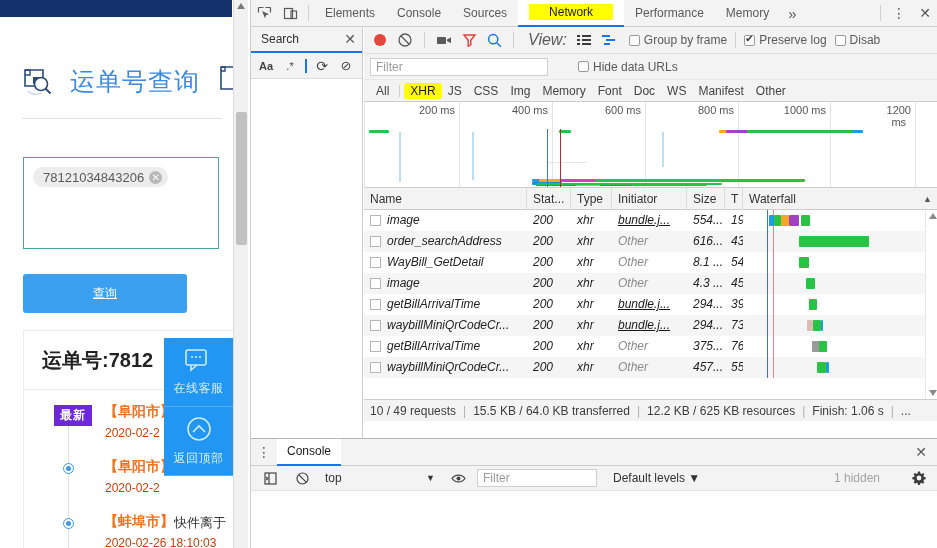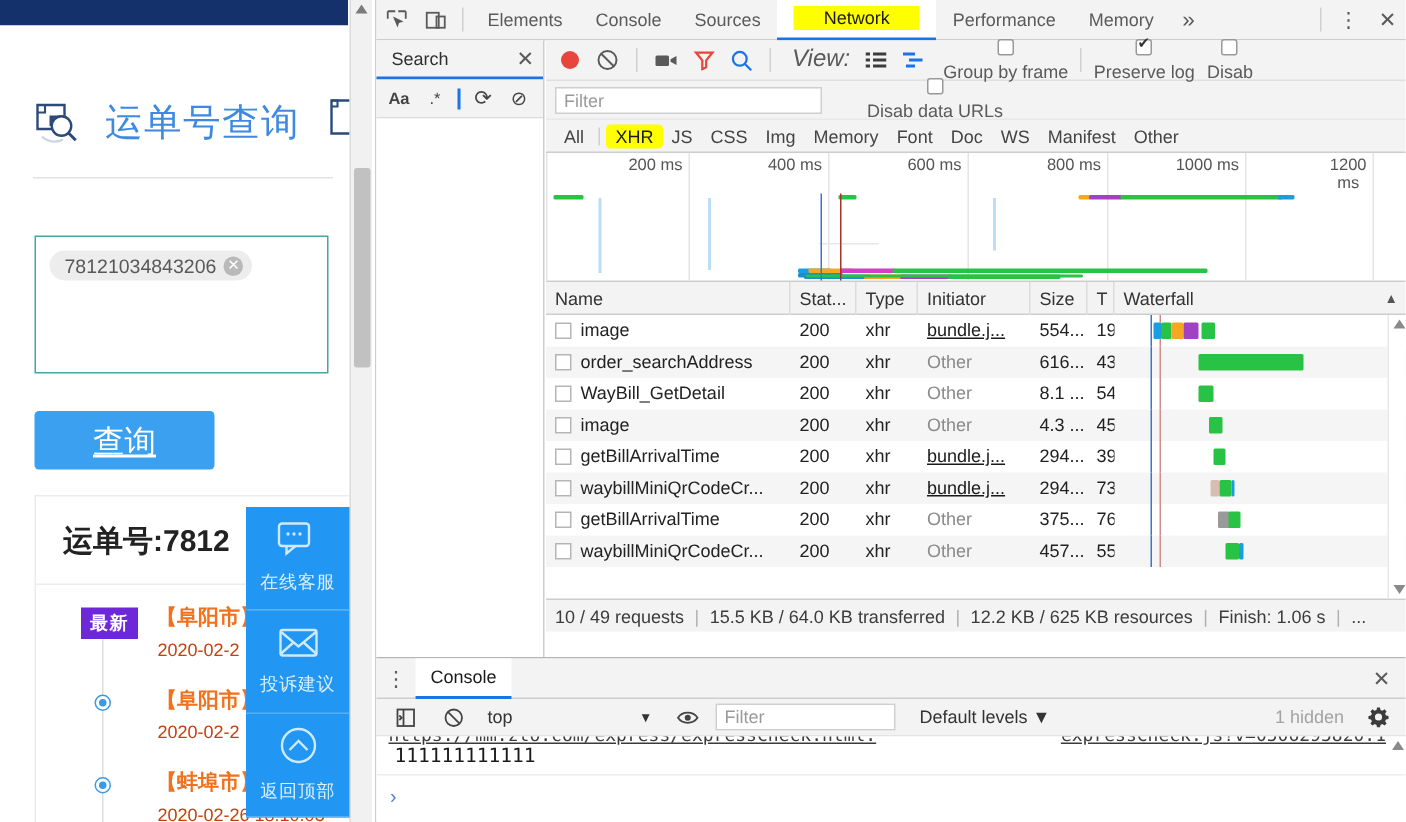--- a/index.html
+++ b/index.html
@@ -60,23 +60,23 @@
     position: absolute; left: 9px; top: 9px; height: 20px;
     background: #ededed; border-radius: 10px;
     display: flex; align-items: center; padding: 0 6px 0 10px; gap: 5px;
   }
   .tag-text { font-size: 13px; color: #595959; white-space: nowrap; }
   .tag-x {
     width: 13px; height: 13px; border-radius: 50%; background: #b9b9b9;
     color: #fff; font-size: 10px; line-height: 13px; text-align: center;
   }
   .query-btn {
-    position: absolute; left: 23px; top: 257px; width: 120px; height: 39px;
+    position: absolute; left: 23px; top: 257px; width: 164px; height: 39px;
     background: #3aa0ef; border-radius: 3px; color: #fff;
-    font-size: 21px; display: flex; align-items: center; justify-content: center;
+    font-size: 12px; display: flex; align-items: center; justify-content: center;
   }
   .query-btn span { text-decoration: underline; }
 
   .result-card {
     position: absolute; left: 23px; top: 313px; width: 210px; height: 235px;
     background: #fff; border-left: 1px solid #ececec; border-top: 1px solid #ececec;
   }
   .result-title {
     position: absolute; left: 18px; top: 16px; font-size: 20px; font-weight: bold; color: #222;
     white-space: nowrap;
@@ -173,21 +173,21 @@
   .net-tools .ic { width: 22px; height: 22px; display: flex; align-items: center; justify-content: center; }
   .net-lbl { font-size: 16px; color: #5a5a5a; margin: 0 3px 0 6px; font-style: italic; }
   .cb {
     width: 11px; height: 11px; border: 1px solid #999; background: #fff; display: inline-block;
     border-radius: 2px; position: relative; flex: none;
   }
   .cb.checked { background: #fff; }
   .cb.checked:after {
     content: "\2714"; position: absolute; left: 0px; top: -3px; font-size: 10px; color: #333;
   }
-  .cbrow { display: flex; align-items: center; gap: 4px; font-size: 12px; color: #5a5a5a; white-space: nowrap; flex-direction: column; }
+  .cbrow { display: flex; align-items: center; gap: 4px; font-size: 12px; color: #5a5a5a; white-space: nowrap; }
 
   .net-filter {
     height: 26px; display: flex; align-items: center; gap: 8px; padding: 0 6px;
     border-bottom: 1px solid #e8e8e8; background: #f3f3f3;
   }
   .filter-inp {
     width: 178px; height: 18px; background: #fff; border: 1px solid #cfcfcf;
     font-size: 12px; color: #9a9a9a; padding: 0 5px; line-height: 17px;
   }
   .net-types {
@@ -209,21 +209,21 @@
   .ov-band { position: absolute; height: 3px; border-radius: 1px; }
 
   .tbl-head {
     height: 22px; display: flex; align-items: center; background: #f3f3f3;
     border-bottom: 1px solid #cdcdcd; font-size: 12px; color: #333;
   }
   .th { padding-left: 6px; border-right: 1px solid #dcdcdc; height: 22px; line-height: 22px; overflow: hidden; white-space: nowrap; }
   .rows { position: relative; height: 189px; overflow: hidden; }
   .row { height: 21px; display: flex; align-items: center; font-size: 12px; color: #222; }
   .row:nth-child(even) { background: #f5f5f5; }
-  .td { padding-left: 6px; height: 21px; line-height: 21px; overflow: hidden; white-space: nowrap; }
+  .td { padding-left: 6px; height: 21px; line-height: 21px; overflow: hidden; white-space: nowrap; font-style: italic; }
   .rowcb {
     width: 11px; height: 11px; border: 1px solid #b5b5b5; background: #fff; margin-left: 6px; flex: none;
   }
   .init-link { color: #1a1a1a; text-decoration: underline; }
   .init-other { color: #8a8a8a; }
   .wf { position: relative; flex: 1; height: 21px; }
   .wf-bar { position: absolute; top: 5px; height: 11px; border-radius: 1px; }
   .wf-vline { position: absolute; top: 0; width: 1px; height: 21px; }
 
   .tbl-scroll {
@@ -258,21 +258,21 @@
   }
   .ctx-sel {
     width: 118px; height: 18px; display: flex; align-items: center; justify-content: space-between;
     padding: 0 4px; font-size: 12px; color: #333;
   }
   .con-filter {
     width: 120px; height: 18px; background: #fff; border: 1px solid #cfcfcf;
     font-size: 12px; color: #9a9a9a; padding: 0 5px; line-height: 17px;
   }
   .levels { font-size: 12px; color: #333; margin-left: 10px; white-space: nowrap; }
-  .hidden-cnt { color: #a3a3a3; font-size: 12px; margin-left: auto; margin-right: 4px; white-space: nowrap; }
+  .hidden-cnt { color: #a3a3a3; font-size: 12px; margin-left: auto; margin-right: 20px; white-space: nowrap; }
 
   .con-log { position: relative; height: 56px; overflow: hidden; background: #fff; }
   .log-row1 {
     position: relative; height: 26px; border-bottom: 1px solid #ededed;
     font-size: 12px; font-family: "DejaVu Sans Mono", monospace; color: #303030;
   }
   .log-clip { position: absolute; left: 8px; top: -8px; text-decoration: underline; color: #3b3b3b; white-space: nowrap; }
   .log-clip-r { position: absolute; right: 14px; top: -8px; text-decoration: underline; color: #3b3b3b; white-space: nowrap; }
   .log-val { position: absolute; left: 12px; top: 6px; font-size: 13px; font-family: "DejaVu Sans Mono", monospace; color: #1a1a1a; }
   .prompt { position: absolute; left: 9px; top: 32px; color: #4a7fd4; font-size: 13px; }
@@ -358,29 +358,20 @@
               <path d="M7 17 l0 5 l6 -5"></path>
               <circle cx="8" cy="9" r="1.1" fill="#cfeaff" stroke="none"></circle>
               <circle cx="12" cy="9" r="1.1" fill="#cfeaff" stroke="none"></circle>
               <circle cx="16" cy="9" r="1.1" fill="#cfeaff" stroke="none"></circle>
             </svg>
           </span>
           <span class="sw-label">在线客服</span>
         </div>
         <div class="sw-btn">
           <span>
-            <svg width="30" height="24" viewBox="0 0 30 24" fill="none" stroke="#cfeaff" stroke-width="1.6">
-              <rect x="3" y="3" width="24" height="17" rx="1.5"></rect>
-              <path d="M3 19 l9 -8 M27 19 l-9 -8 M3 4 l12 10 l12 -10"></path>
-            </svg>
-          </span>
-          <span class="sw-label">投诉建议</span>
-        </div>
-        <div class="sw-btn">
-          <span>
             <svg width="30" height="28" viewBox="0 0 30 28" fill="none" stroke="#cfeaff" stroke-width="1.6">
               <circle cx="15" cy="13" r="11"></circle>
               <path d="M9 16 l6 -6 l6 6"></path>
             </svg>
           </span>
           <span class="sw-label">返回顶部</span>
         </div>
       </div>
     </div>
 
@@ -510,21 +501,21 @@
         <div class="cbrow" style="margin-left:5px">
           <span class="cb"></span>
           <span>Disab</span>
         </div>
       </div>
 
       <div class="net-filter">
         <div class="filter-inp">Filter</div>
         <div class="cbrow" style="margin-left:22px">
           <span class="cb"></span>
-          <span>Disab data URLs</span>
+          <span>Hide data URLs</span>
         </div>
       </div>
 
       <div class="net-types">
         <div class="type-pill">All</div>
         <div class="type-div"></div>
         <div class="type-pill on">XHR</div>
         <div class="type-pill">JS</div>
         <div class="type-pill">CSS</div>
         <div class="type-pill">Img</div>
@@ -780,27 +771,16 @@
         <div class="con-filter">Filter</div>
         <div class="levels">Default levels ▼</div>
         <div class="hidden-cnt">1 hidden</div>
         <div class="dt-iconbtn">
           <svg width="14" height="14" viewBox="0 0 14 14" fill="#3c3c3c">
               <path d="M7 4.6 a2.4 2.4 0 1 0 0 4.8 a2.4 2.4 0 1 0 0 -4.8 z M6 0.6 h2 l.3 1.7 1.3 .6 1.4-1 1.4 1.4 -1 1.4 .6 1.3 1.7 .3 v2 l-1.7 .3 -.6 1.3 1 1.4 -1.4 1.4 -1.4-1 -1.3 .6 -.3 1.7 h-2 l-.3-1.7 -1.3-.6 -1.4 1 -1.4-1.4 1-1.4 -.6-1.3 -1.7-.3 v-2 l1.7-.3 .6-1.3 -1-1.4 1.4-1.4 1.4 1 1.3-.6 z"></path>
             </svg>
         </div>
       </div>
 
-      <div class="con-log">
-        <div class="log-row1">
-          <span class="log-clip">https://mm.zto.com/express/expressCheck.html:</span>
-          <span class="log-clip-r">expressCheck.js?v=0506295820:1</span>
-          <span class="log-val">111111111111</span>
-        </div>
-        <div class="prompt">›</div>
-        <div class="con-scroll">
-          <div class="cs-up"></div>
-        </div>
-      </div>
     </div>
 
   </div>
 </div>
 
 </body></html>

